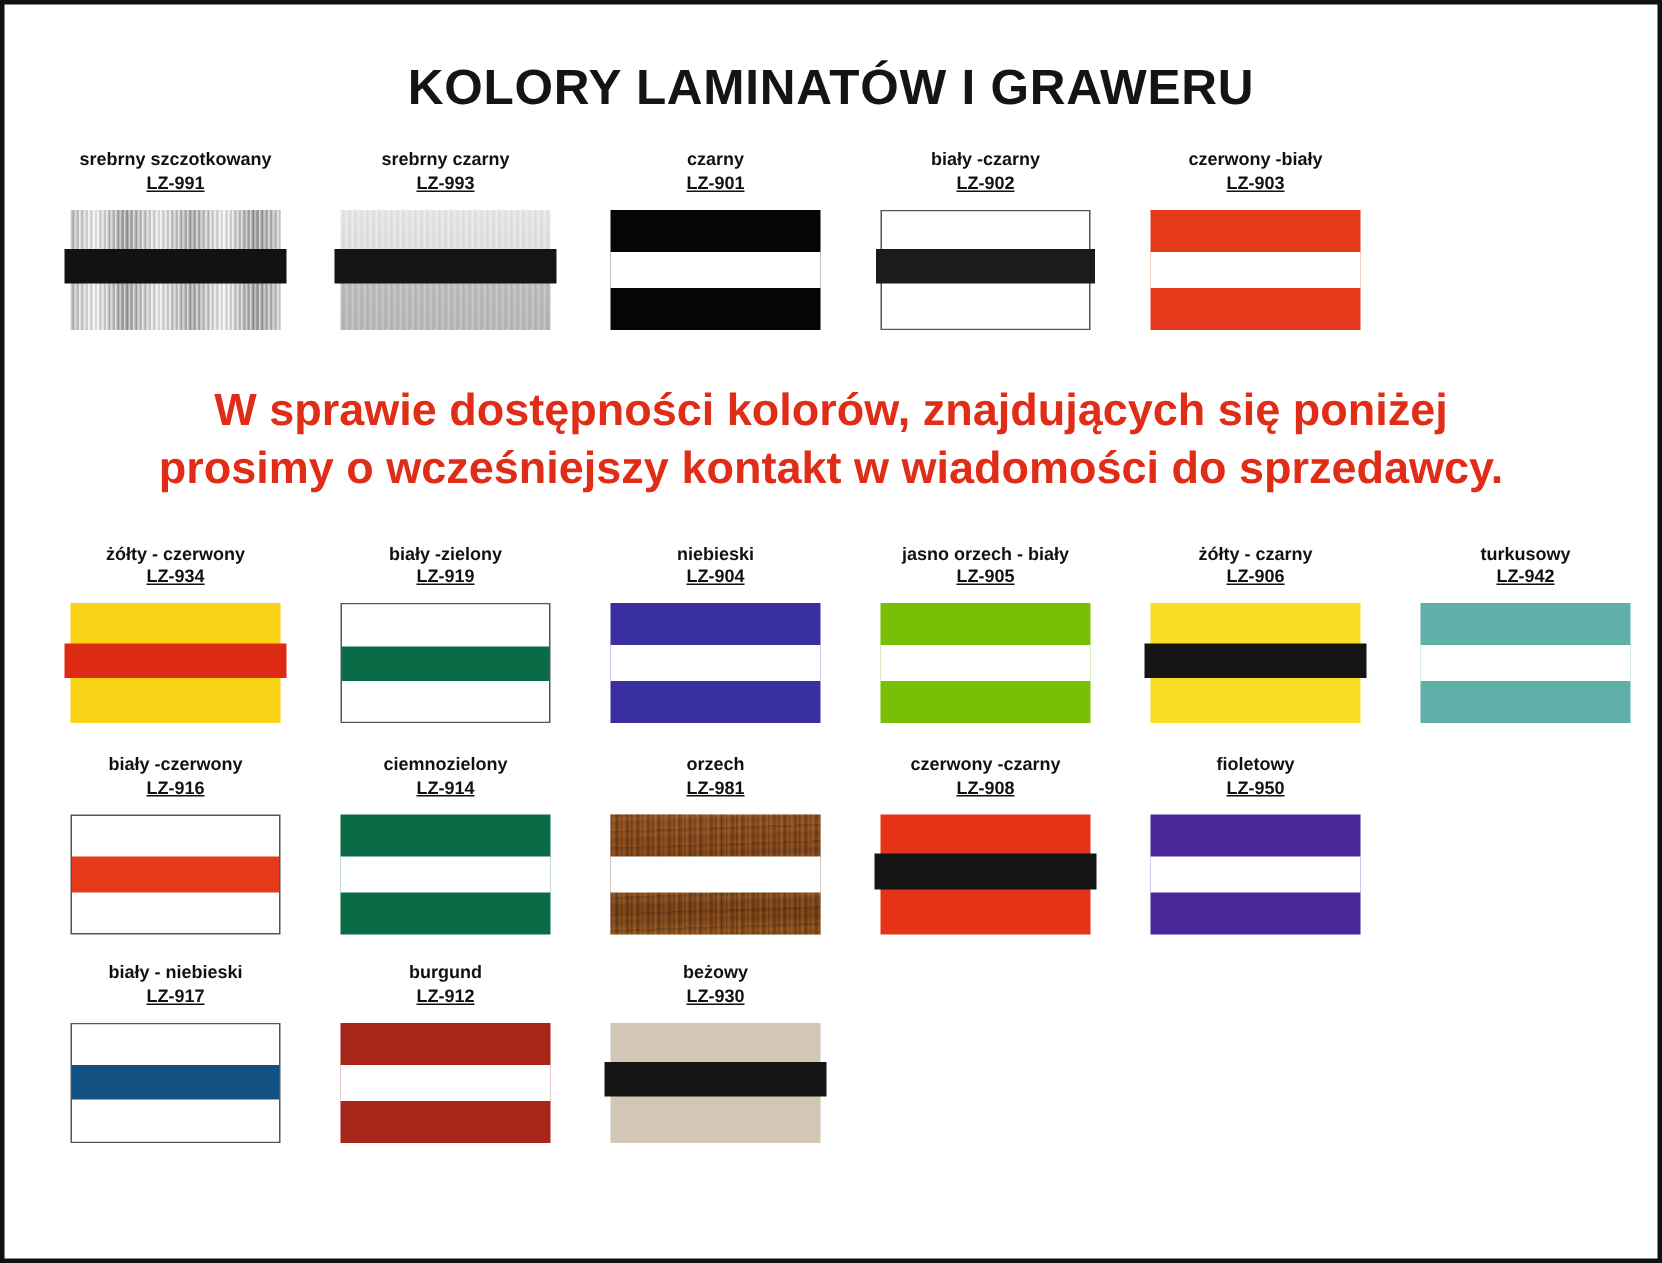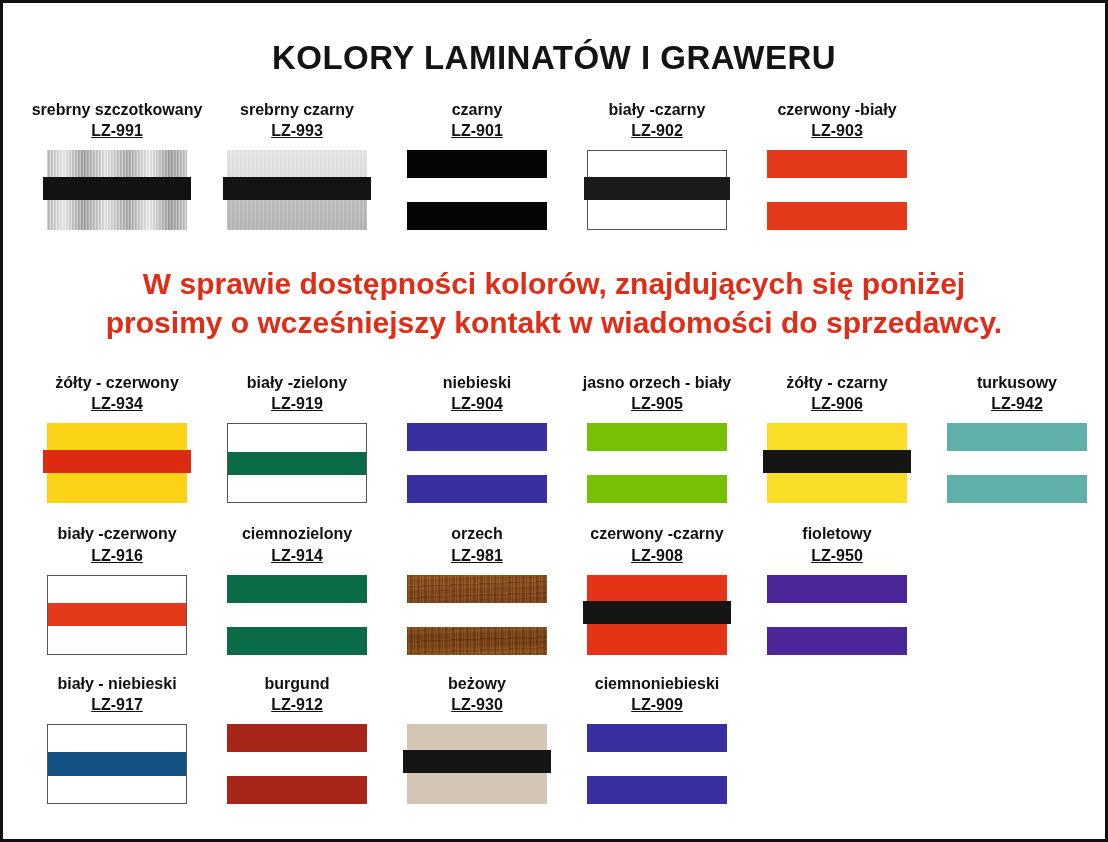--- a/index.html
+++ b/index.html
@@ -56,21 +56,21 @@
   .cell{
     width:180px;
     display:flex;
     flex-direction:column;
     align-items:center;
     flex:0 0 auto;
   }
 
   .cap{
     text-align:center;
-    font-size:16px;
+    font-size:12px;
     font-weight:bold;
     color:#111111;
     line-height:1.32;
     white-space:nowrap;
   }
   .cap .code{display:block;text-decoration:underline;}
 
   
   .sw{
     position:relative;
@@ -275,22 +275,15 @@
           <div class="sw-band" style="background: rgb(255, 255, 255);"></div>
         </div>
       </div>
       <div class="cell">
         <div class="cap"><span>beżowy</span><span class="code">LZ-930</span></div>
         <div class="sw">
           <div class="sw-base" style="background: rgb(212, 198, 181);"></div>
           <div class="sw-band bleed" style="background: rgb(21, 21, 21);"></div>
         </div>
       </div>
-      <div class="cell">
-        <div class="cap"><span>ciemnoniebieski</span><span class="code">LZ-909</span></div>
-        <div class="sw">
-          <div class="sw-base" style="background: rgb(58, 47, 160);"></div>
-          <div class="sw-band" style="background: rgb(255, 255, 255);"></div>
-        </div>
-      </div>
     </div>
 
 </div>
 
 </body></html>

